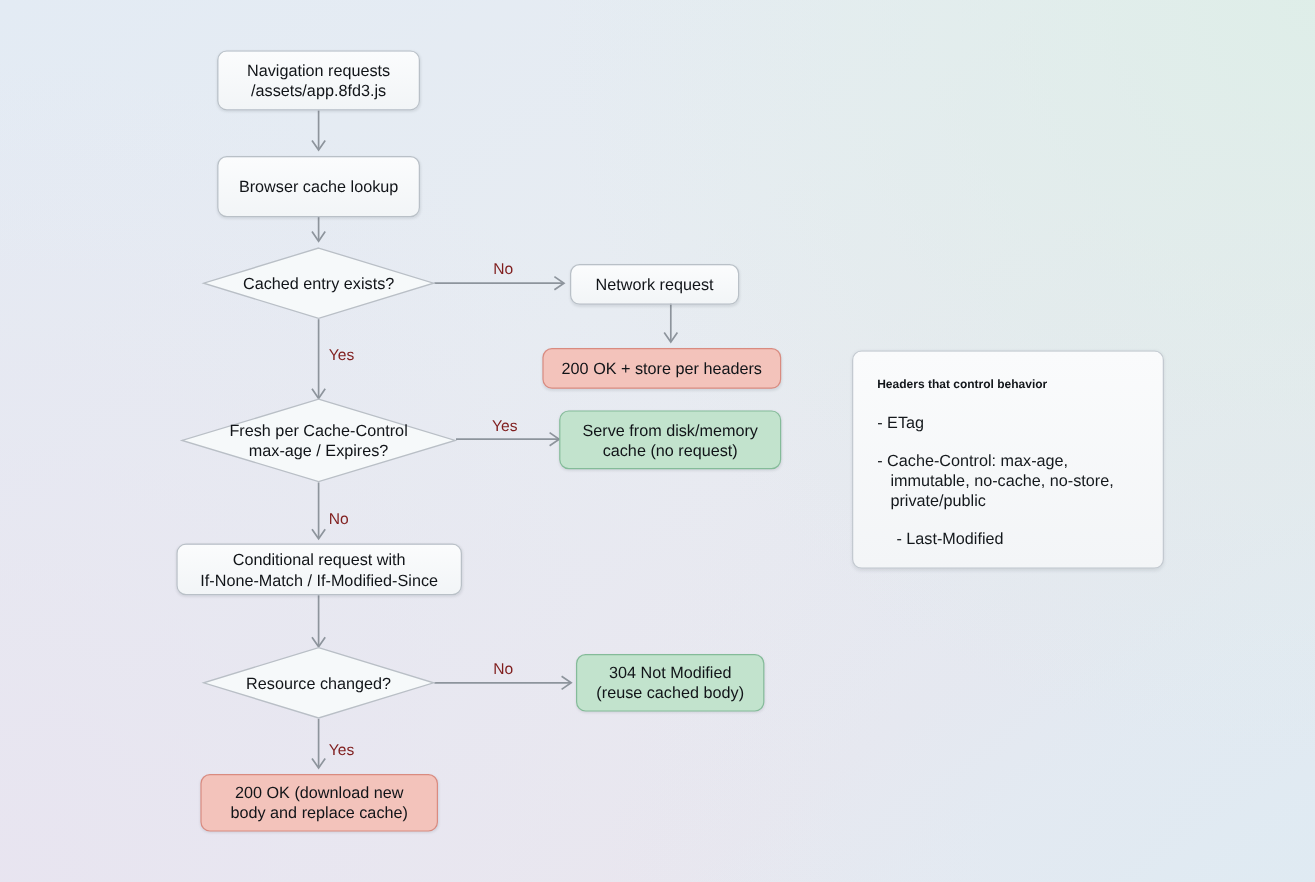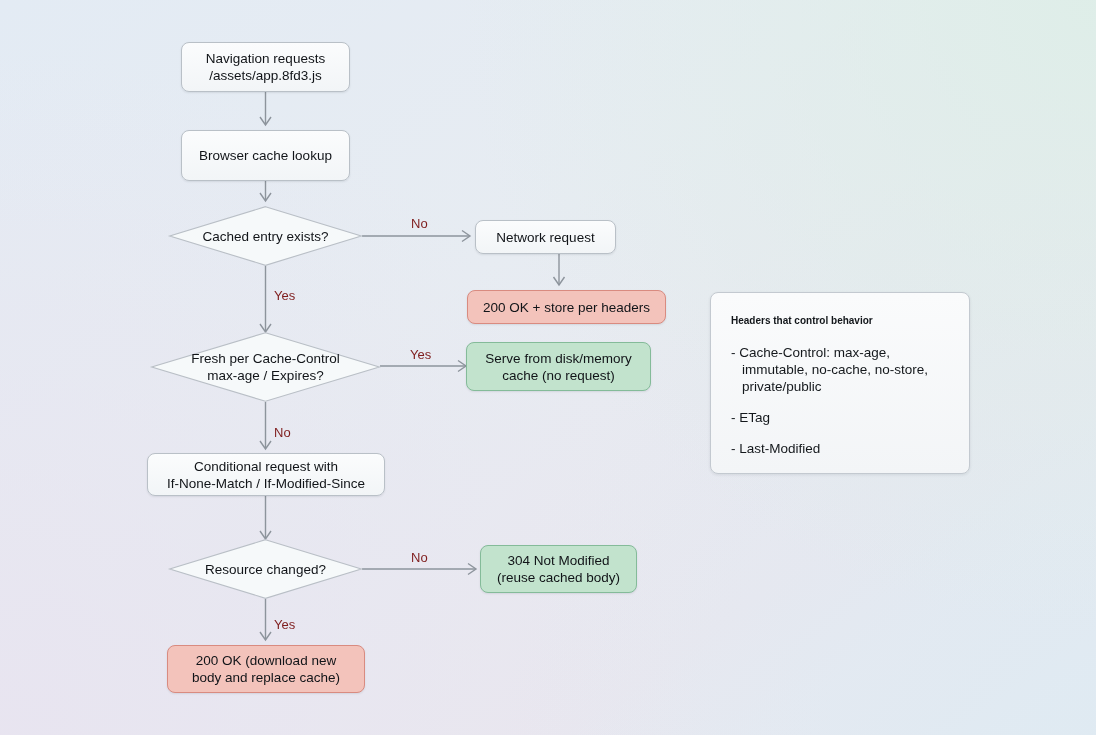--- a/index.html
+++ b/index.html
@@ -119,21 +119,21 @@
   }
   .legend-item {
     font-size: 13.5px;
     line-height: 17px;
     color: #14181c;
     margin-bottom: 14px;
     padding-left: 11px;
     text-indent: -11px;
     white-space: pre-line;
   }
-  .legend-item:last-child { margin-bottom: 0; }
+  .legend-item:last-child { margin-bottom: 0; margin-left: 16px; }
 </style>
 </head>
 <body>
 
 <div id="canvas">
 
   <svg class="edge" viewBox="0 0 1096 735">
 
     <line x1="265.5" y1="92" x2="265.5" y2="124"></line>
     <polyline class="head" points="260,117 265.5,125 271,117"></polyline>
@@ -186,21 +186,21 @@
     <svg viewBox="0 0 193 60" preserveAspectRatio="none">
       <polygon points="96.5,0.7 192.3,30 96.5,59.3 0.7,30" fill="#f6f9fa" stroke="#b9bfc6" stroke-width="1.1" vector-effect="non-scaling-stroke"></polygon>
     </svg>
     <span class="dlabel">Cached entry exists?</span>
   </div>
 
   <div class="node neutral" style="left:475px; top:220px; width:141px; height:32px;">
     <span>Network request</span>
   </div>
 
-  <div class="node red" style="left:467px; top:290px; width:199px; height:32px;">
+  <div class="node red" style="left:452px; top:290px; width:199px; height:32px;">
     <span>200 OK + store per headers</span>
   </div>
 
   <div class="diamond" style="left:151px; top:332px; width:229px; height:70px;">
     <svg viewBox="0 0 229 70" preserveAspectRatio="none">
       <polygon points="114.5,0.7 228.3,35 114.5,69.3 0.7,35" fill="#f6f9fa" stroke="#b9bfc6" stroke-width="1.1" vector-effect="non-scaling-stroke"></polygon>
     </svg>
     <span class="dlabel">Fresh per Cache-Control
 max-age / Expires?</span>
   </div>
@@ -227,20 +227,20 @@
 (reuse cached body)</span>
   </div>
 
   <div class="node red" style="left:167px; top:645px; width:198px; height:48px;">
     <span>200 OK (download new
 body and replace cache)</span>
   </div>
 
   <div class="legend" style="left:710px; top:292px; width:260px; height:182px;">
     <div class="legend-title">Headers that control behavior</div>
+    <div class="legend-item">- ETag</div>
     <div class="legend-item">- Cache-Control: max-age,
    immutable, no-cache, no-store,
    private/public</div>
-    <div class="legend-item">- ETag</div>
     <div class="legend-item">- Last-Modified</div>
   </div>
 
 </div>
 
 </body></html>

